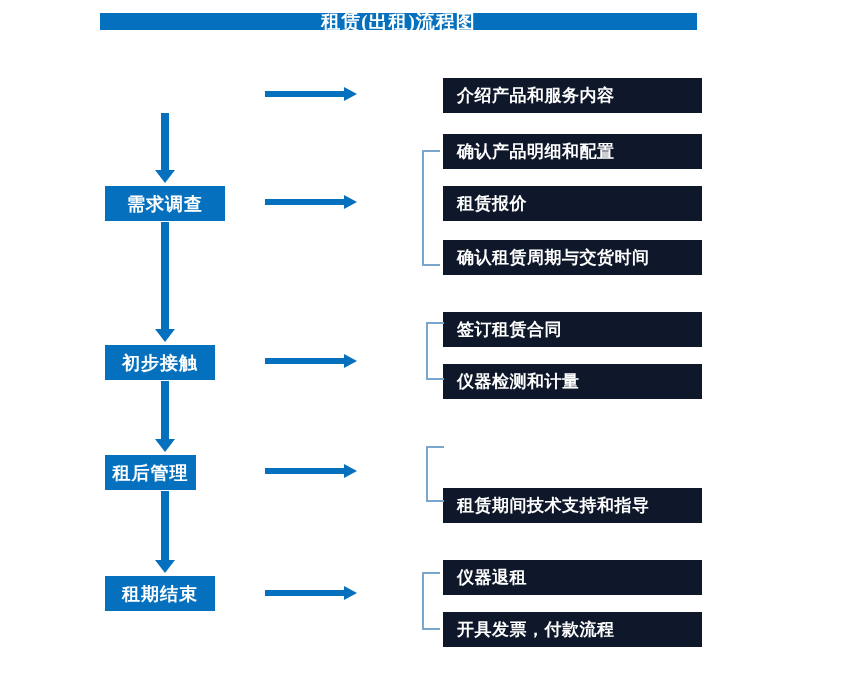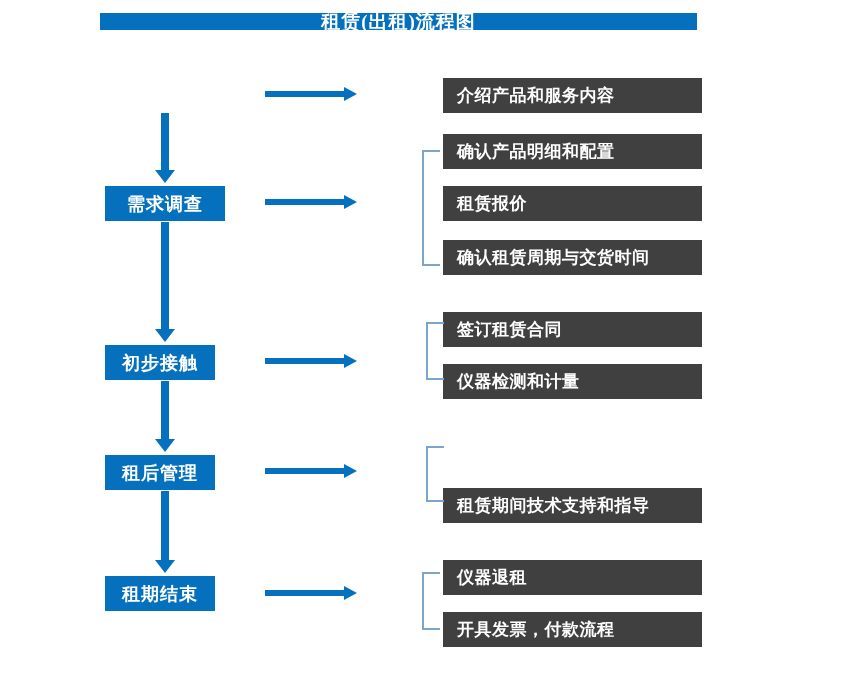--- a/index.html
+++ b/index.html
@@ -50,21 +50,21 @@
     height: 35px;
     white-space: nowrap;
   }
 
   
   .detail-box {
     position: absolute;
     left: 443px;
     width: 259px;
     height: 35px;
-    background: #404040;
+    background: #0f172a;
     color: #ffffff;
     font-size: 17px;
     font-weight: bold;
     letter-spacing: 0.5px;
     display: flex;
     align-items: center;
     padding-left: 14px;
     box-sizing: border-box;
     white-space: nowrap;
   }
@@ -133,21 +133,21 @@
 <div id="canvas">
 
   <div class="title-bar">租赁(出租)流程图</div>
 
   <div class="stage-box" id="stage-1" style="left: 105px; top: 186px; width: 120px;">
     <span>需求调查</span>
   </div>
   <div class="stage-box" id="stage-2" style="left: 105px; top: 345px; width: 110px;">
     <span>初步接触</span>
   </div>
-  <div class="stage-box" id="stage-3" style="left: 105px; top: 455px; width: 110px;">
+  <div class="stage-box" id="stage-3" style="left: 105px; top: 455px; width: 91px;">
     <span>租后管理</span>
   </div>
   <div class="stage-box" id="stage-4" style="left: 105px; top: 576px; width: 110px;">
     <span>租期结束</span>
   </div>
 
   <div class="detail-box" id="detail-0" style="top: 78px;">
     <span>介绍产品和服务内容</span>
   </div>
   <div class="detail-box" id="detail-1" style="top: 134px;">

